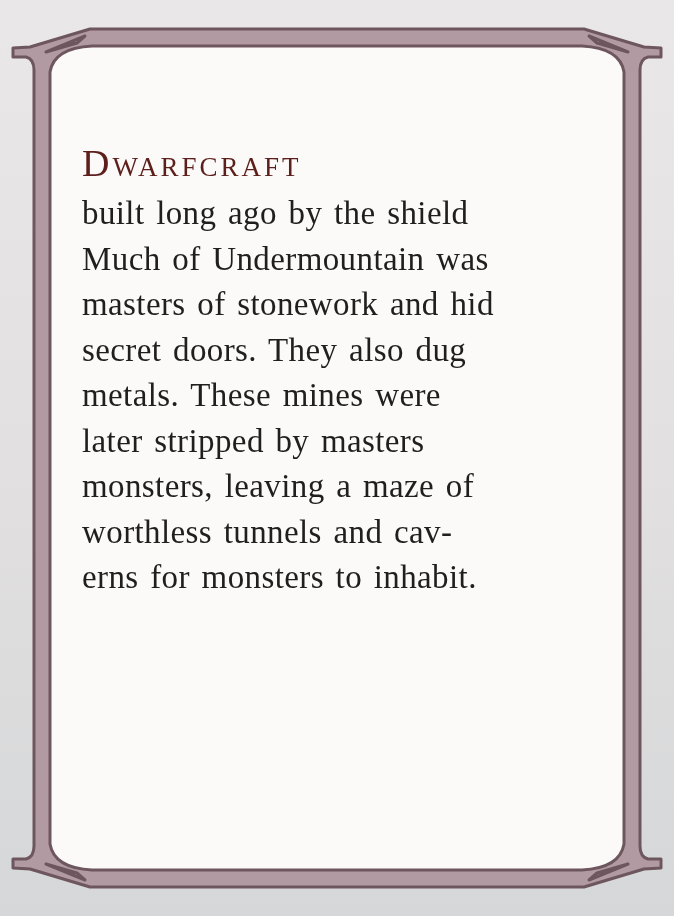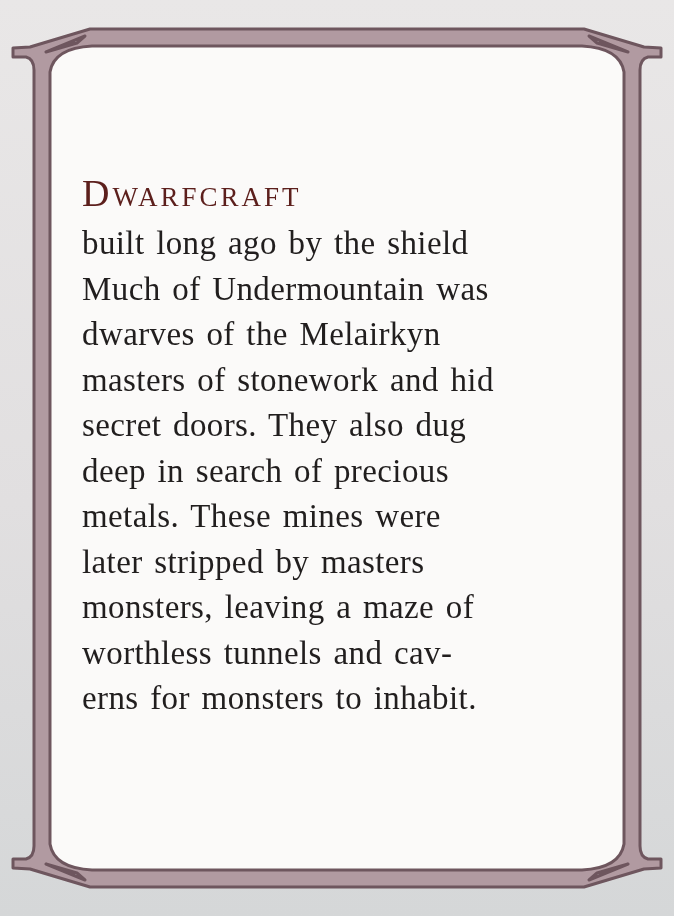--- a/index.html
+++ b/index.html
@@ -25,21 +25,20 @@
     fill:var(--band-fill);
     stroke:var(--band-stroke);
     stroke-width:3;
     stroke-linejoin:round;
     fill-rule:evenodd;
   }
   .content{
     position:absolute;
     left:82px;top:139px;width:520px;
     color:var(--body-color);
-    margin-top:30px;
   }
   .callout-title{
     font-size:38px;
     line-height:48px;
     font-variant:small-caps;
     letter-spacing:3px;
     color:var(--title-color);
     margin:0 0 4px 0;
     font-weight:normal;
   }
@@ -66,24 +65,22 @@
          M628,52 L589,36 L597,43 Z
          M46,864 L85,880 L77,873 Z
          M628,864 L589,880 L597,873 Z"></path>
   </svg>
 
   <div class="content">
     <h2 class="callout-title">Dwarfcraft</h2>
     <div class="callout-body">
         <div class="body-line">built long ago by the shield</div>
         <div class="body-line">Much of Undermountain was</div>
-        <div class="body-line">dwarves of the Melairkyn</div>
         <div class="body-line">masters of stonework and hid</div>
         <div class="body-line">secret doors. They also dug</div>
-        <div class="body-line">deep in search of precious</div>
         <div class="body-line">metals. These mines were</div>
         <div class="body-line">later stripped by masters</div>
         <div class="body-line">monsters, leaving a maze of</div>
         <div class="body-line">worthless tunnels and cav-</div>
         <div class="body-line">erns for monsters to inhabit.</div>
       </div>
   </div>
 
 </div>
 

